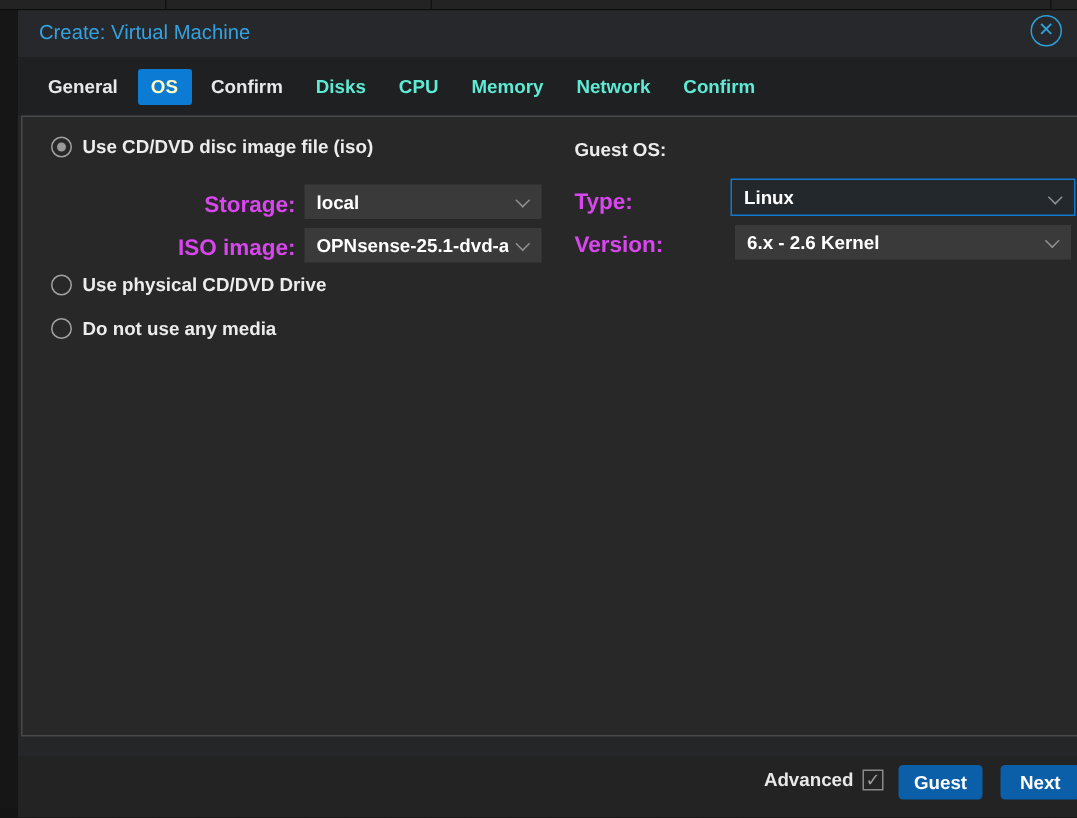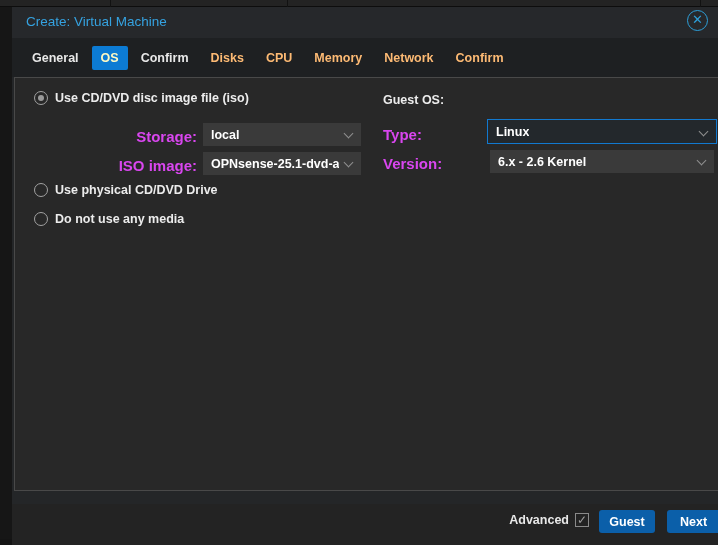--- a/index.html
+++ b/index.html
@@ -44,21 +44,21 @@
 
   .tabbar {
     position:absolute; left:0; top:31px; width:712px; height:39px;
     background:#1e2022; display:flex; align-items:center; padding-left:9px;
   }
   .tab {
     margin:0 2px; padding:5px 9px; border-radius:2px;
     font-size:12.5px; font-weight:bold; color:#e8e8e8; cursor:pointer;
   }
   .tab.active { background:#0c7bd4; color:#fef9c3; }
-  .tab.disabled { color:#fdba74; cursor:default; }
+  .tab.disabled { color:#5eead4; cursor:default; }
 
   .panel {
     position:absolute; left:2px; top:70px; width:708px; height:414px;
     background:#282828; border:1px solid #494949;
   }
 
   
   .radio-row { position:absolute; display:flex; align-items:center; }
   .radio {
     width:14px; height:14px; border:1px solid #a2a2a2; border-radius:50%;

